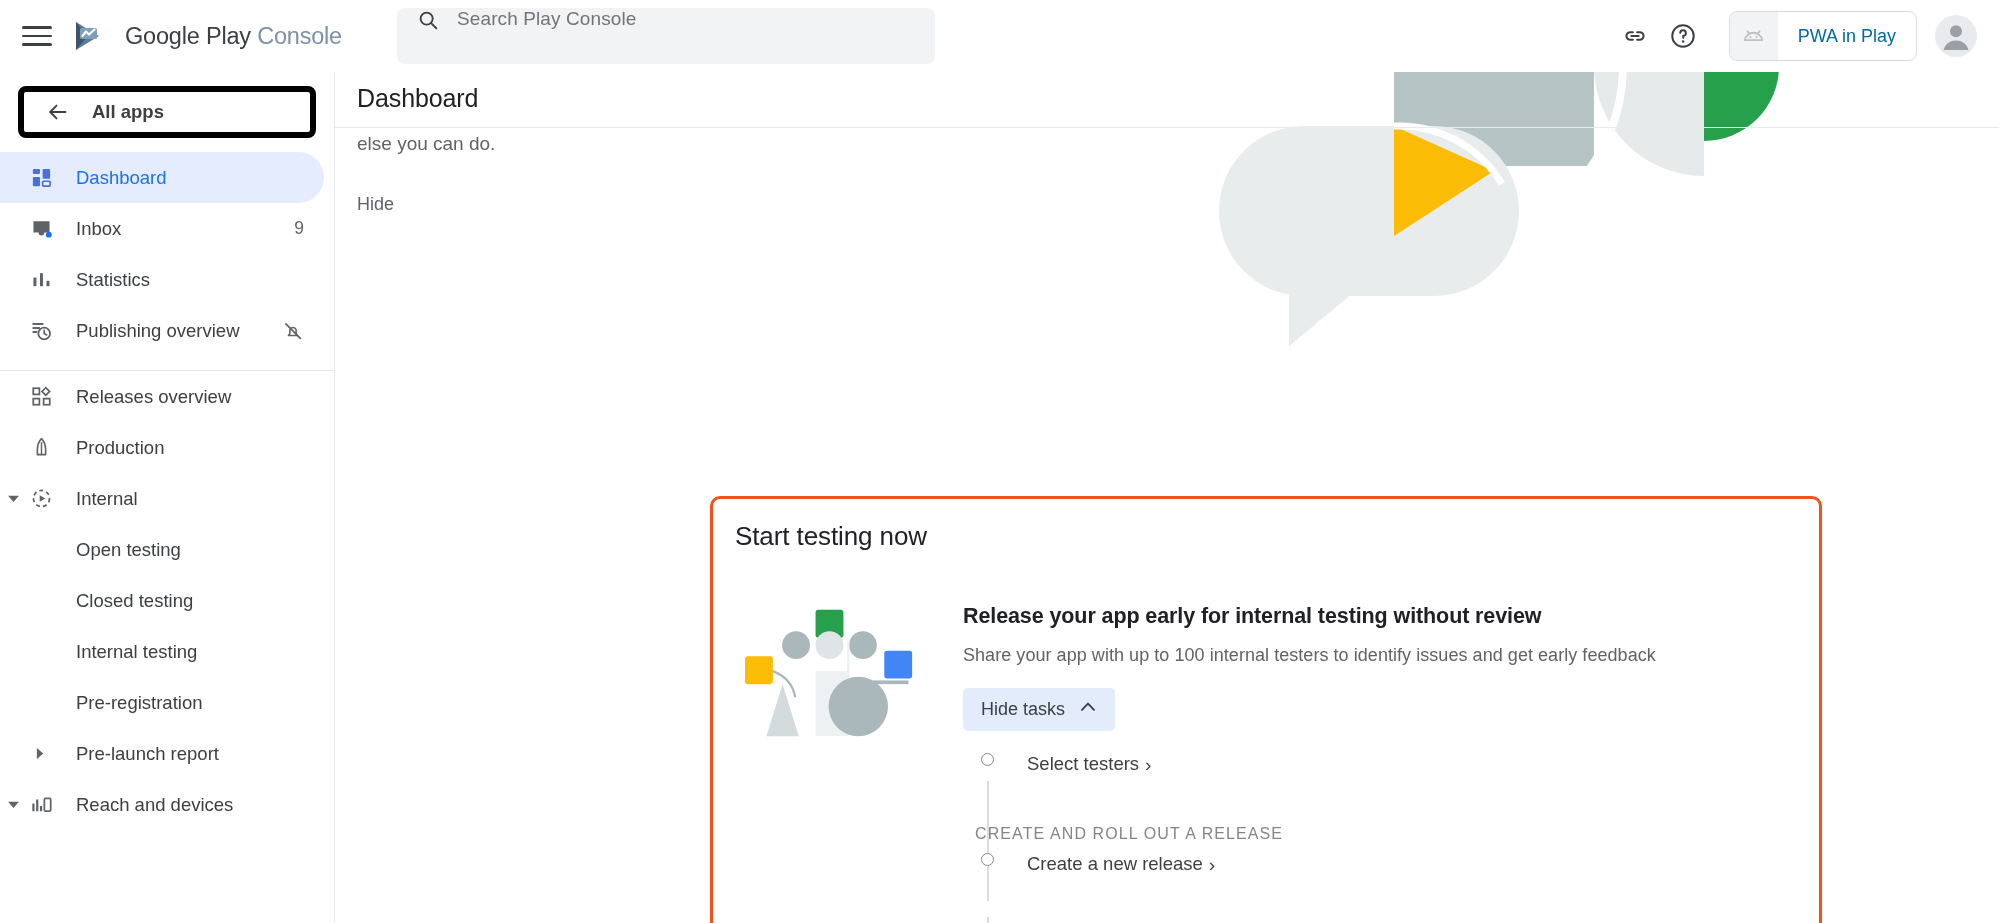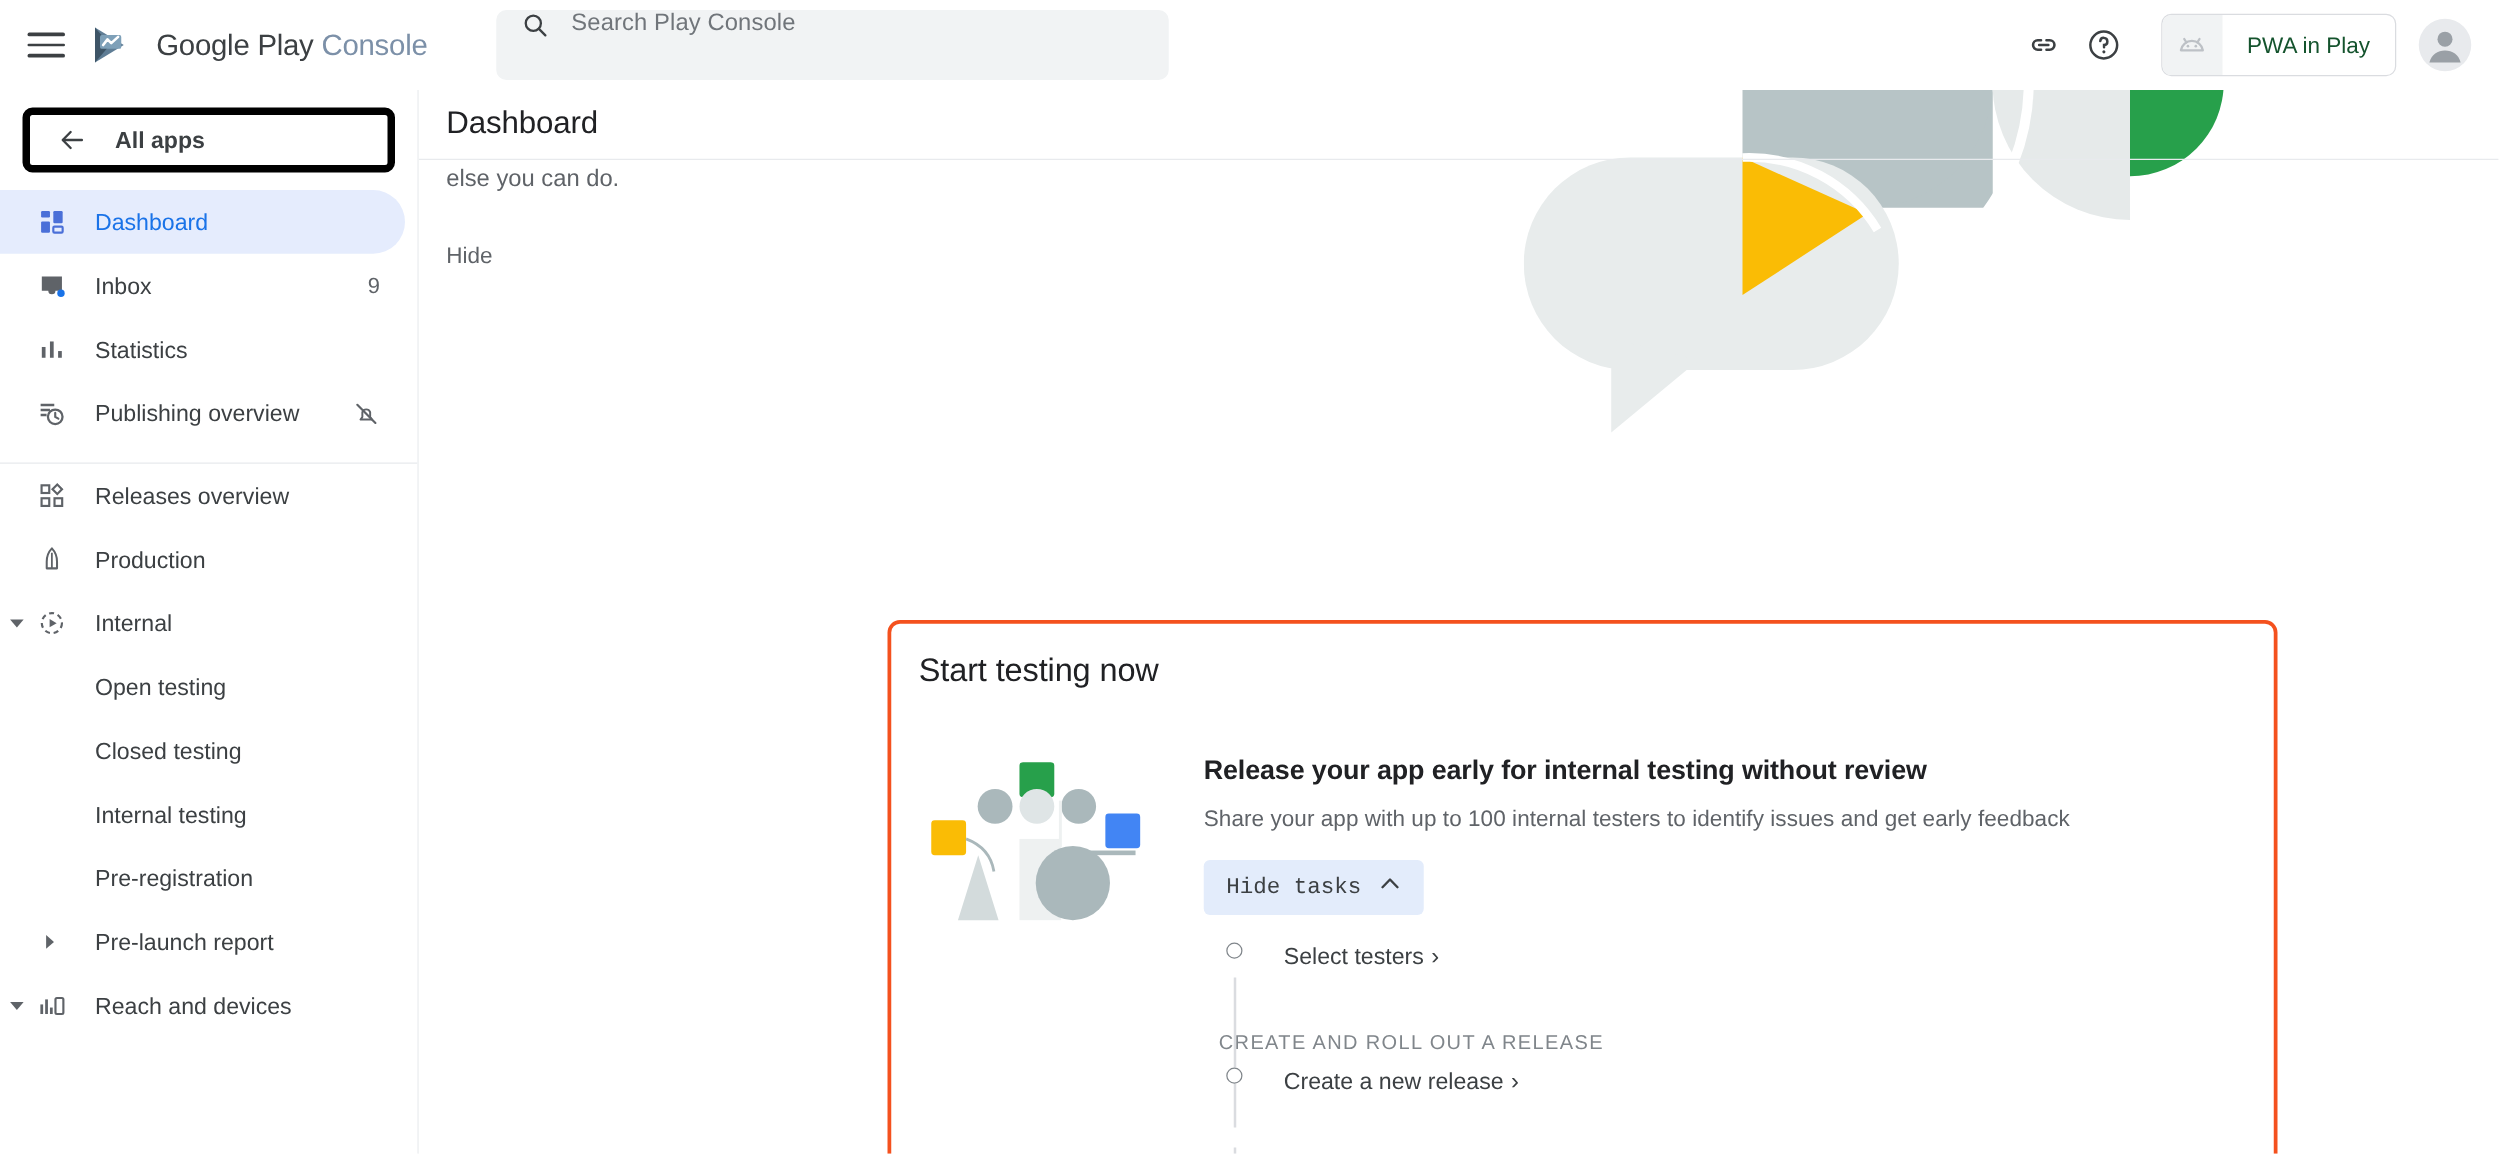--- a/index.html
+++ b/index.html
@@ -52,21 +52,21 @@
     background: transparent; border: none;
   }
   .app-chip {
     display: flex; align-items: center; height: 50px; border: 1px solid #dadce0;
     border-radius: 8px; margin-left: 22px; padding-right: 20px; cursor: pointer; background:#fff;
   }
   .app-chip-icon {
     width: 48px; height: 48px; background: #f1f3f4; border-radius: 7px 0 0 7px;
     display: flex; align-items: center; justify-content: center;
   }
-  .app-chip-label { font-size: 18px; color: #14532d; margin-left: 20px; white-space: nowrap; text-align: right; }
+  .app-chip-label { font-size: 18px; color: #0369a1; margin-left: 20px; white-space: nowrap; text-align: right; }
   .avatar {
     width: 42px; height: 42px; border-radius: 50%; background: #e8eaed;
     margin-left: 18px; display:flex; align-items:center; justify-content:center; cursor:pointer;
   }
 
   
   .body { display: flex; flex: 1; min-height: 0; position: relative; }
 
   
   .sidebar {
@@ -124,21 +124,21 @@
   .card-body { display: flex; padding: 52px 0 0 28px; }
   .card-illus { width: 190px; min-width: 190px; height: 130px; margin-top: 4px; }
   .card-content { padding-left: 32px; flex: 1; }
   .card-h { font-size: 21.5px; font-weight: 700; color: #202124; letter-spacing: -0.1px; }
   .card-sub { font-size: 18px; color: #5f6368; margin-top: 16px; letter-spacing: 0.05px; }
 
   .hide-tasks {
     margin-top: 22px; display: inline-flex; align-items: center; gap: 14px;
     background: #e3ecfb; color: #3c4043; font-size: 18px;
     padding: 10px 18px; border-radius: 5px; cursor: pointer; border: none;
-    font-family: Liberation Mono, monospace;
+    font-family: Liberation Sans, sans-serif;
   }
 
   .tasks { margin-top: 22px; position: relative; }
   .task {
     display: flex; align-items: flex-start; height: 56px; position: relative; padding-left: 12px;
   }
   .task .bullet {
     width: 24px; min-width:24px; display:flex; align-items:center; justify-content:center; z-index:2;
     background: #fff;
   }

